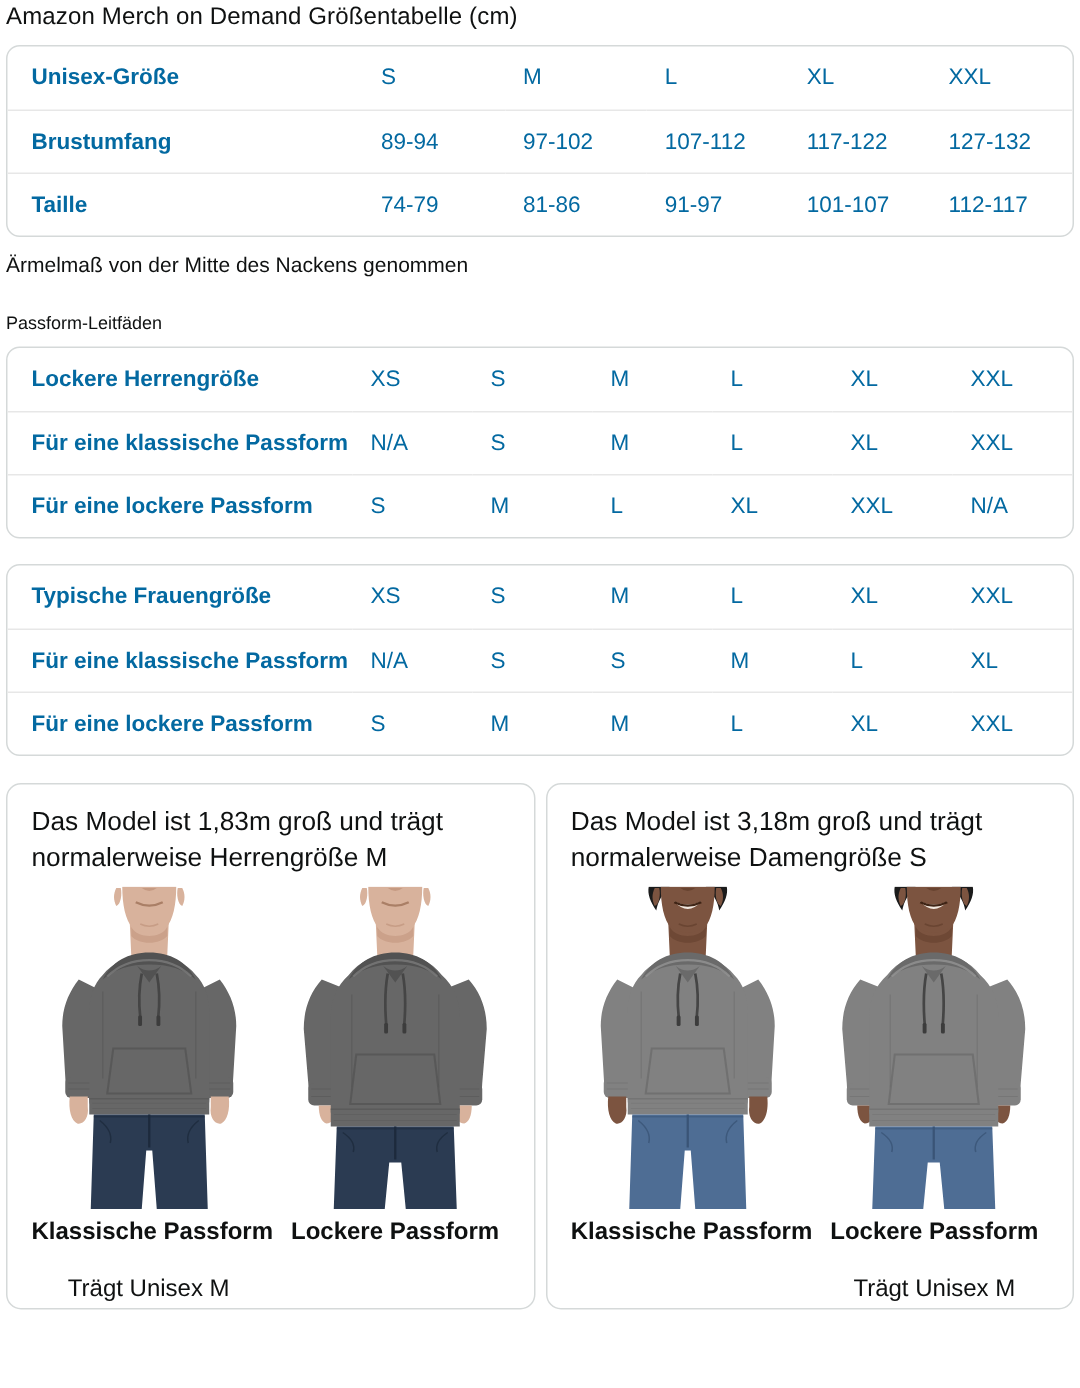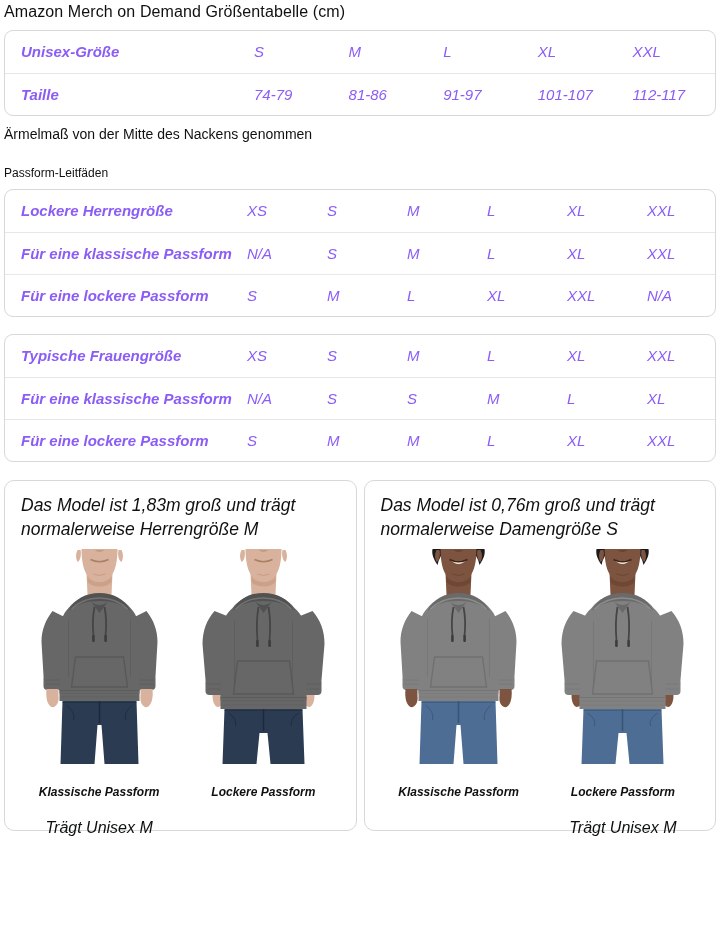--- a/index.html
+++ b/index.html
@@ -2,40 +2,40 @@
 <html><head>
 <meta charset="utf-8">
 <style>
   html,body{margin:0;padding:0;}
   body{
     width:720px;height:925px;background:#fff;color:#0f1111;
     font-family:"Liberation Sans",sans-serif;overflow:hidden;
   }
   .page-title{font-size:16px;font-weight:400;margin:3px 0 0 4px;letter-spacing:.1px;}
   .tbl{margin:9px 4px 0 4px;border:1px solid #d5d9d9;border-radius:9px;overflow:hidden;background:#fff;}
-  .tbl table{width:100%;border-collapse:collapse;table-layout:fixed;font-size:15px;color:#8b5cf6;font-style:italic;}
+  .tbl table{width:100%;border-collapse:collapse;table-layout:fixed;font-size:15px;color:#0369a1;}
   .tbl tr{height:42px;}
   .tbl tr + tr th,.tbl tr + tr td{border-top:1px solid #e7e7e7;}
   .tbl th.label{text-align:left;font-weight:700;padding:0 0 0 16px;font-size:15px;}
   .tbl td.val{text-align:left;font-weight:400;padding:0 0 0 12px;}
   col.c-label1{width:237px;}
   col.c-label2{width:230px;}
   .note{font-size:14px;margin:10px 0 0 4px;font-weight:400;}
   .section-title{font-size:12px;font-weight:400;margin:24px 0 0 4px;}
   .fit-gap{margin-top:17px;}
-  .cards{display:flex;gap:7px;margin:18px 4px 0 4px;font-style:italic;}
+  .cards{display:flex;gap:7px;margin:18px 4px 0 4px;}
   .card{
     flex:1;border:1px solid #d5d9d9;border-radius:10px;background:#fff;
     box-sizing:border-box;height:351px;padding:13px 14px 8px 16px;
   }
   .card-desc{font-size:17.5px;line-height:1.35;font-weight:400;max-width:308px;}
   .figures{display:flex;gap:8px;margin-top:8px;}
   .figure{flex:1;text-align:center;min-width:0;}
   svg.photo{width:100%;max-width:153px;height:215px;display:block;margin:0 auto;background:#fff;}
-  .cap1{font-size:12px;font-weight:700;margin-top:21px;white-space:nowrap;}
+  .cap1{font-size:16px;font-weight:700;margin-top:7px;white-space:nowrap;}
   .cap2{font-size:16px;font-weight:400;margin-top:20px;white-space:nowrap;}
   
   .male{--skin:#d8b29c;--skin-sh:#bd9078;--hoodie:#676767;--hoodieD:#525252;--hoodieL:#7b7b7b;
         --jeans:#2b3b52;--jeansD:#1d2a3c;--hair:transparent;--teeth:transparent;--lip:#aa7f66;}
   .female{--skin:#7c5440;--skin-sh:#5f3c2a;--hoodie:#818181;--hoodieD:#6a6a6a;--hoodieL:#939393;
         --jeans:#4e6d94;--jeansD:#3a5476;--hair:#1b1b1b;--teeth:#f2e9e0;--lip:#3f2415;}
   .defs-holder{position:absolute;width:0;height:0;overflow:hidden;}
 </style>
 </head>
 <body>
@@ -134,20 +134,28 @@
     <tbody>
         <tr>
       <th class="label">Unisex-Größe</th>
       <td class="val">S</td>
       <td class="val">M</td>
       <td class="val">L</td>
       <td class="val">XL</td>
       <td class="val">XXL</td>
     </tr>
     <tr>
+      <th class="label">Brustumfang</th>
+      <td class="val">89-94</td>
+      <td class="val">97-102</td>
+      <td class="val">107-112</td>
+      <td class="val">117-122</td>
+      <td class="val">127-132</td>
+    </tr>
+    <tr>
       <th class="label">Taille</th>
       <td class="val">74-79</td>
       <td class="val">81-86</td>
       <td class="val">91-97</td>
       <td class="val">101-107</td>
       <td class="val">112-117</td>
     </tr>
   </tbody>
     </table>
 </div>
@@ -257,21 +265,21 @@
       <div class="figure">
         <svg class="photo male" viewBox="0 0 150 215">
             <use href="#fig-loose"></use>
           </svg>
         <div class="cap1">Lockere Passform</div>
       </div>
     </div>
   </div>
 
   <div class="card">
-    <div class="card-desc">Das Model ist 0,76m groß und trägt normalerweise Damengröße S</div>
+    <div class="card-desc">Das Model ist 3,18m groß und trägt normalerweise Damengröße S</div>
     <div class="figures">
       <div class="figure">
         <svg class="photo female" viewBox="0 0 150 215">
             <use href="#fig-classic"></use>
           </svg>
         <div class="cap1">Klassische Passform</div>
       </div>
       <div class="figure">
         <svg class="photo female" viewBox="0 0 150 215">
             <use href="#fig-loose"></use>

